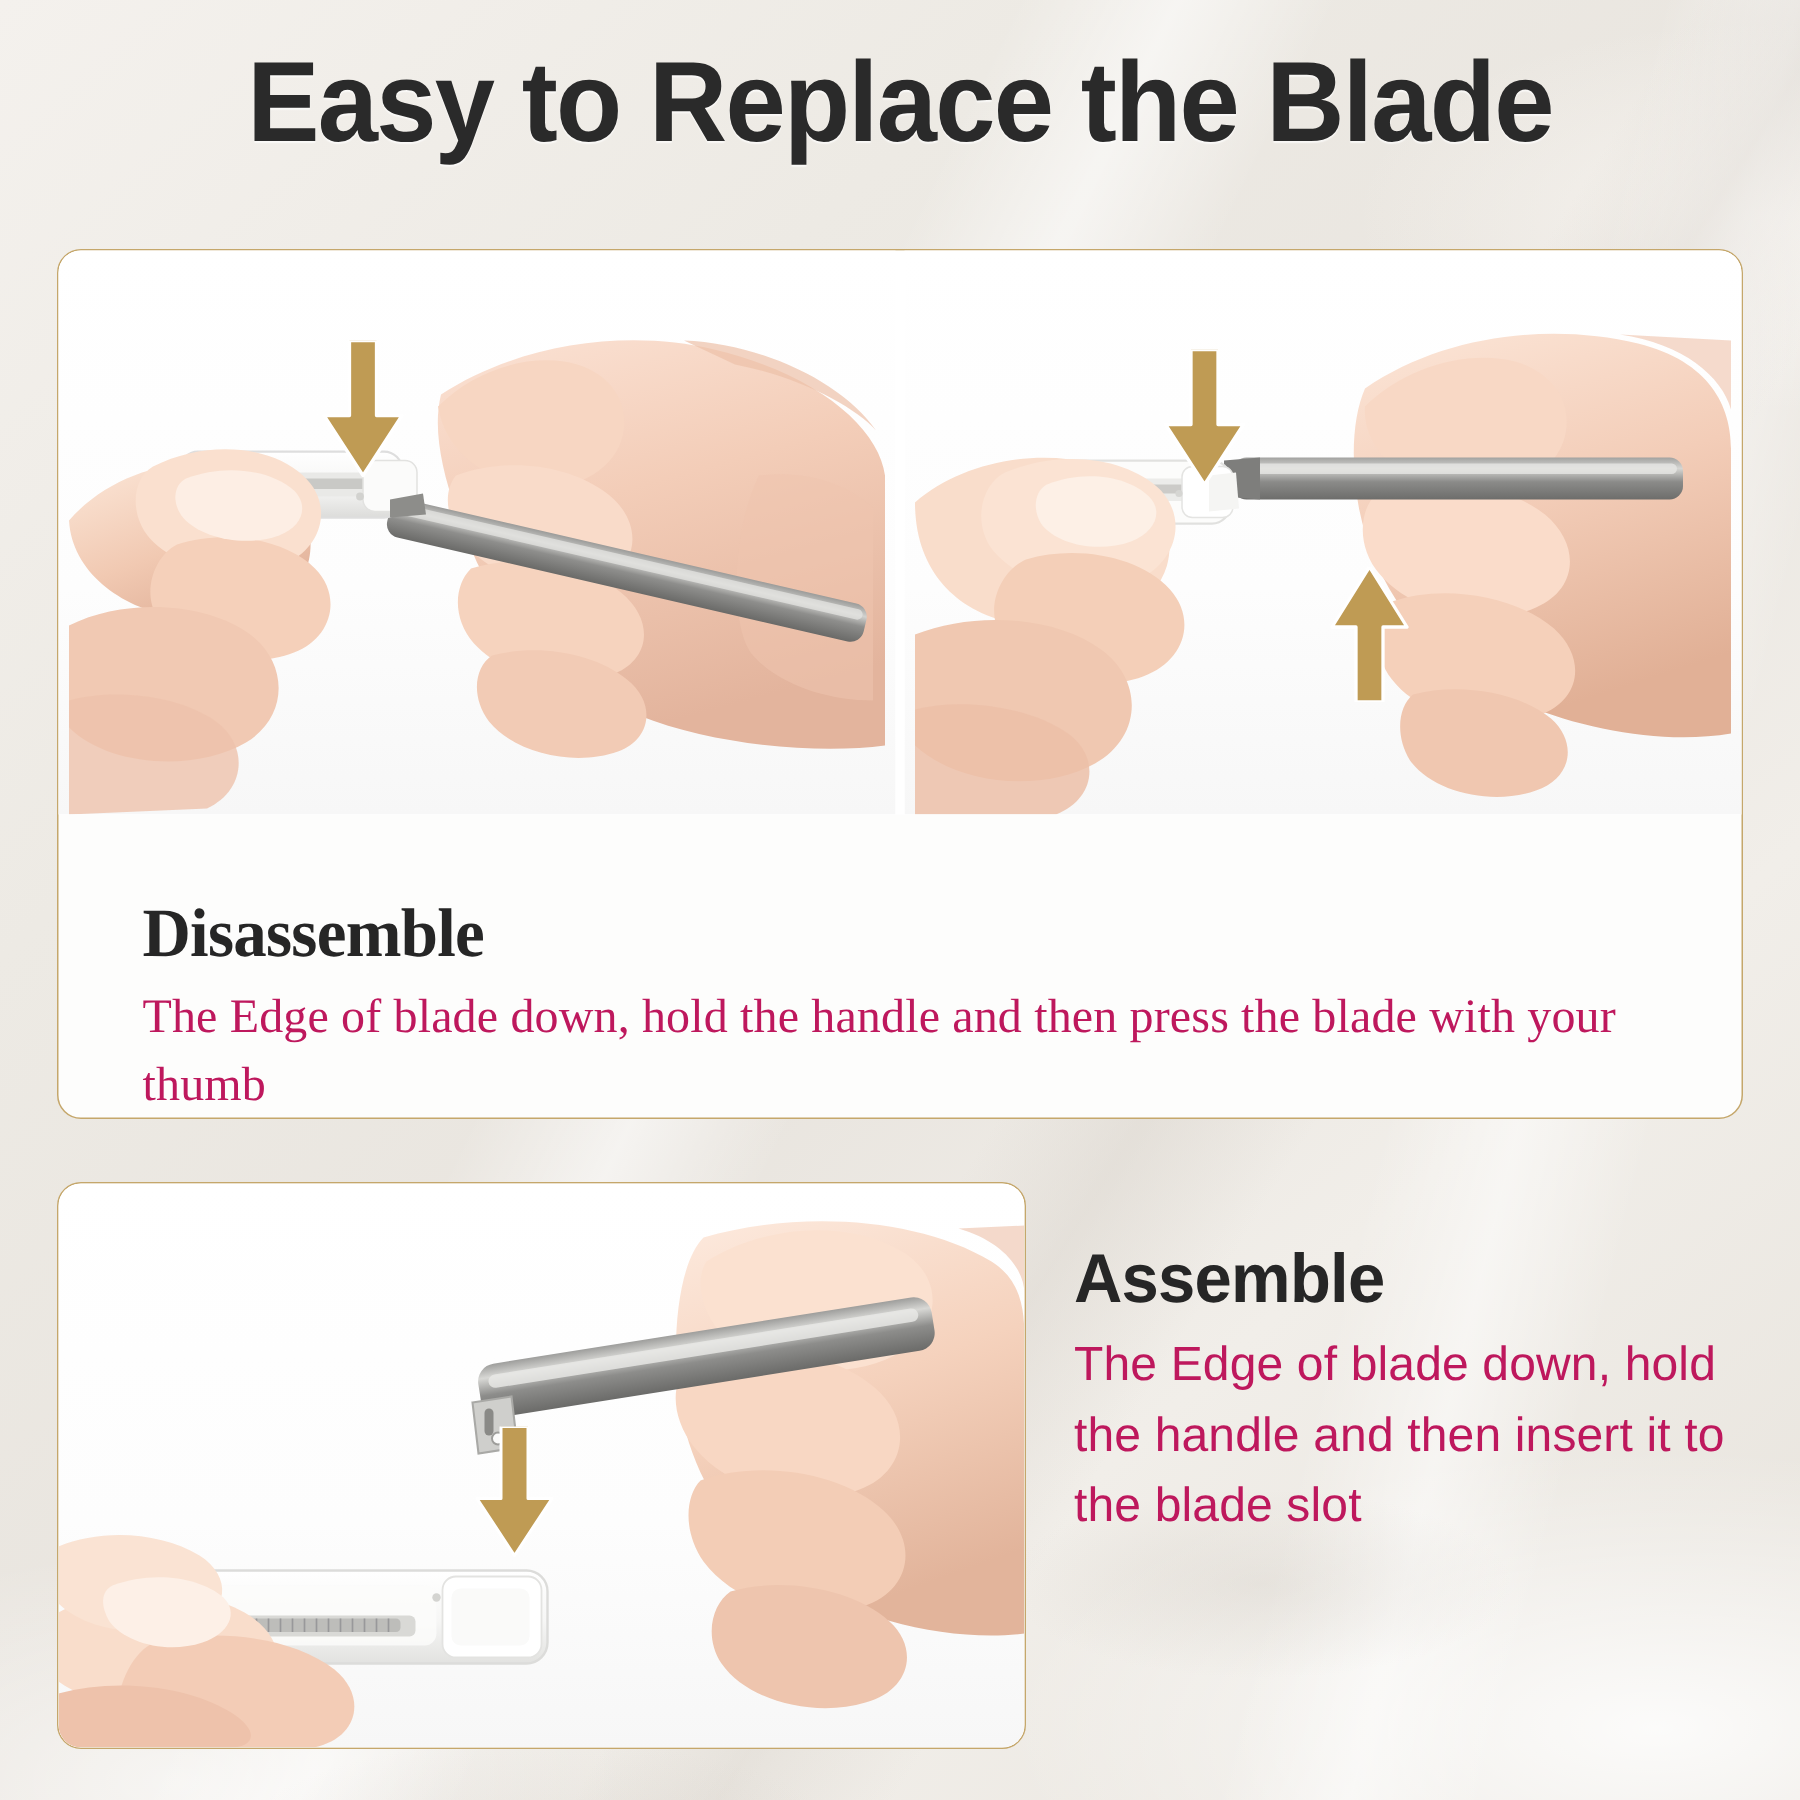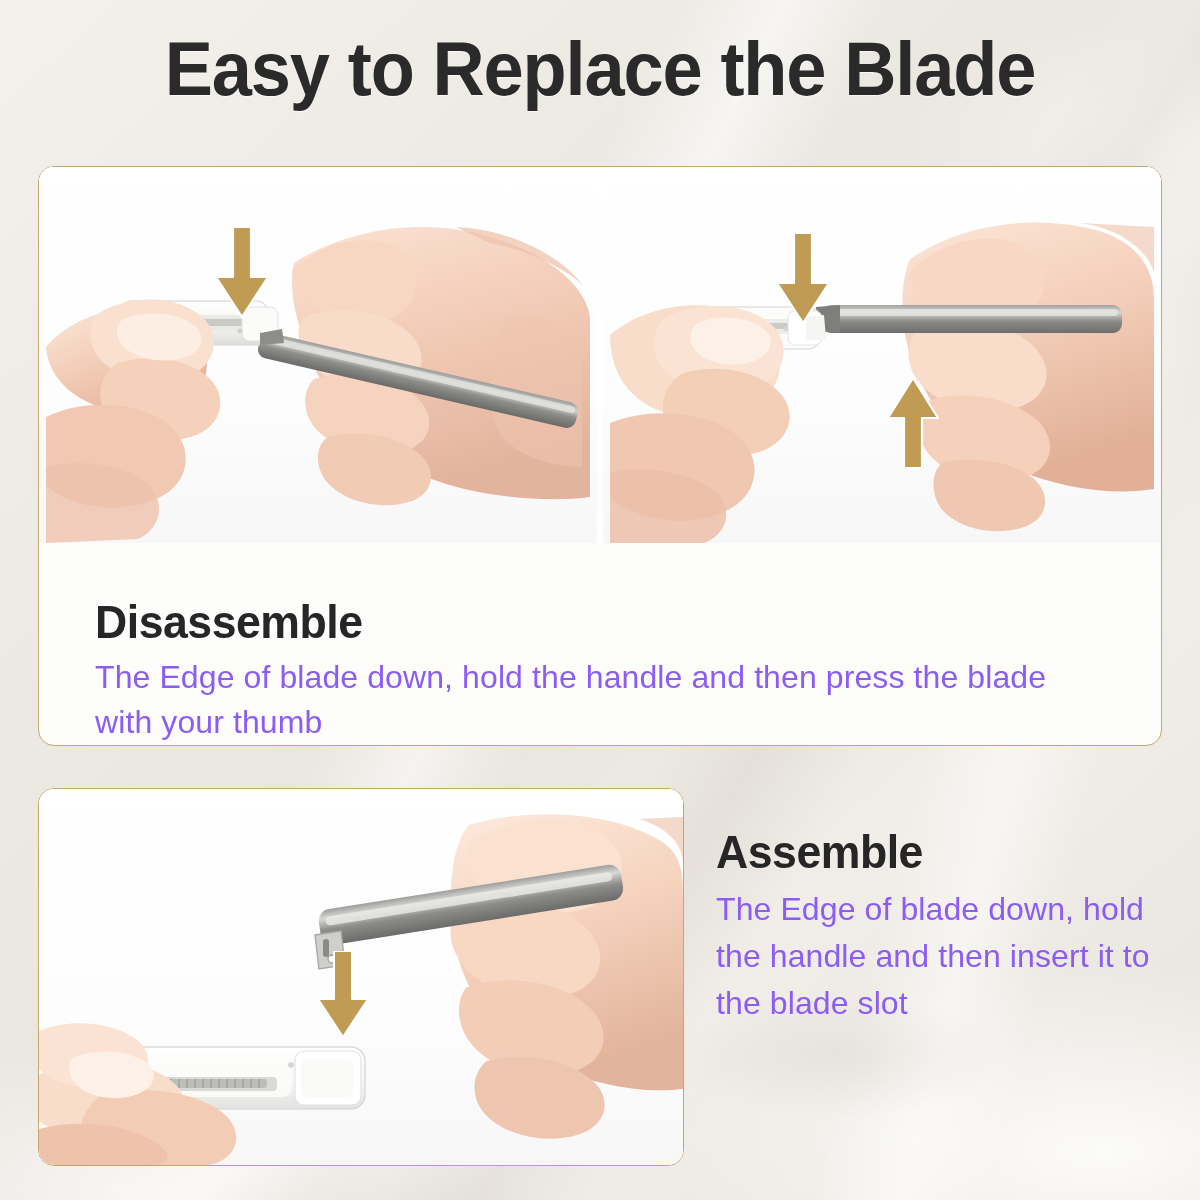--- a/index.html
+++ b/index.html
@@ -46,23 +46,23 @@
     overflow:hidden;
   }
   #card-disassemble{left:38px;top:166px;width:1124px;height:580px;}
   #card-assemble{left:38px;top:788px;width:646px;height:378px;}
 
   
   .photo-row{position:absolute;left:0;top:0;right:0;height:376px;display:flex;background:#fff;}
   .photo{position:relative;flex:1;background:#fff;overflow:hidden;}
   .photo + .photo{margin-left:6px;}
 
-  .caption{position:absolute;left:0;right:0;bottom:0;padding:14px 56px 0 56px;box-sizing:border-box;}
+  .caption{position:absolute;left:0;right:0;bottom:0;padding:14px 56px 0 56px;box-sizing:border-box;font-family:Liberation Serif, serif;}
   .cap-head{font-size:46px;line-height:54px;font-weight:bold;color:#262626;letter-spacing:-.5px;transform:scaleX(.97);transform-origin:left;}
-  .cap-body{font-size:32px;line-height:45px;color:#8b5cf6;font-weight:300;letter-spacing:.1px;margin-top:6px;}
+  .cap-body{font-size:32px;line-height:45px;color:#be185d;font-weight:300;letter-spacing:.1px;margin-top:6px;}
 
   
   #assemble-caption{position:absolute;z-index:6;left:716px;top:824px;width:470px;}
   #assemble-caption .cap-head{font-size:46px;line-height:56px;}
   #assemble-caption .cap-body{font-size:32px;line-height:47px;}
   .ph-bg{position:absolute;inset:0;background:
       linear-gradient(180deg,#ffffff 0%,#fdfdfd 60%,#f7f7f7 100%);}
 
   
   .arrow{position:absolute;z-index:9;}

